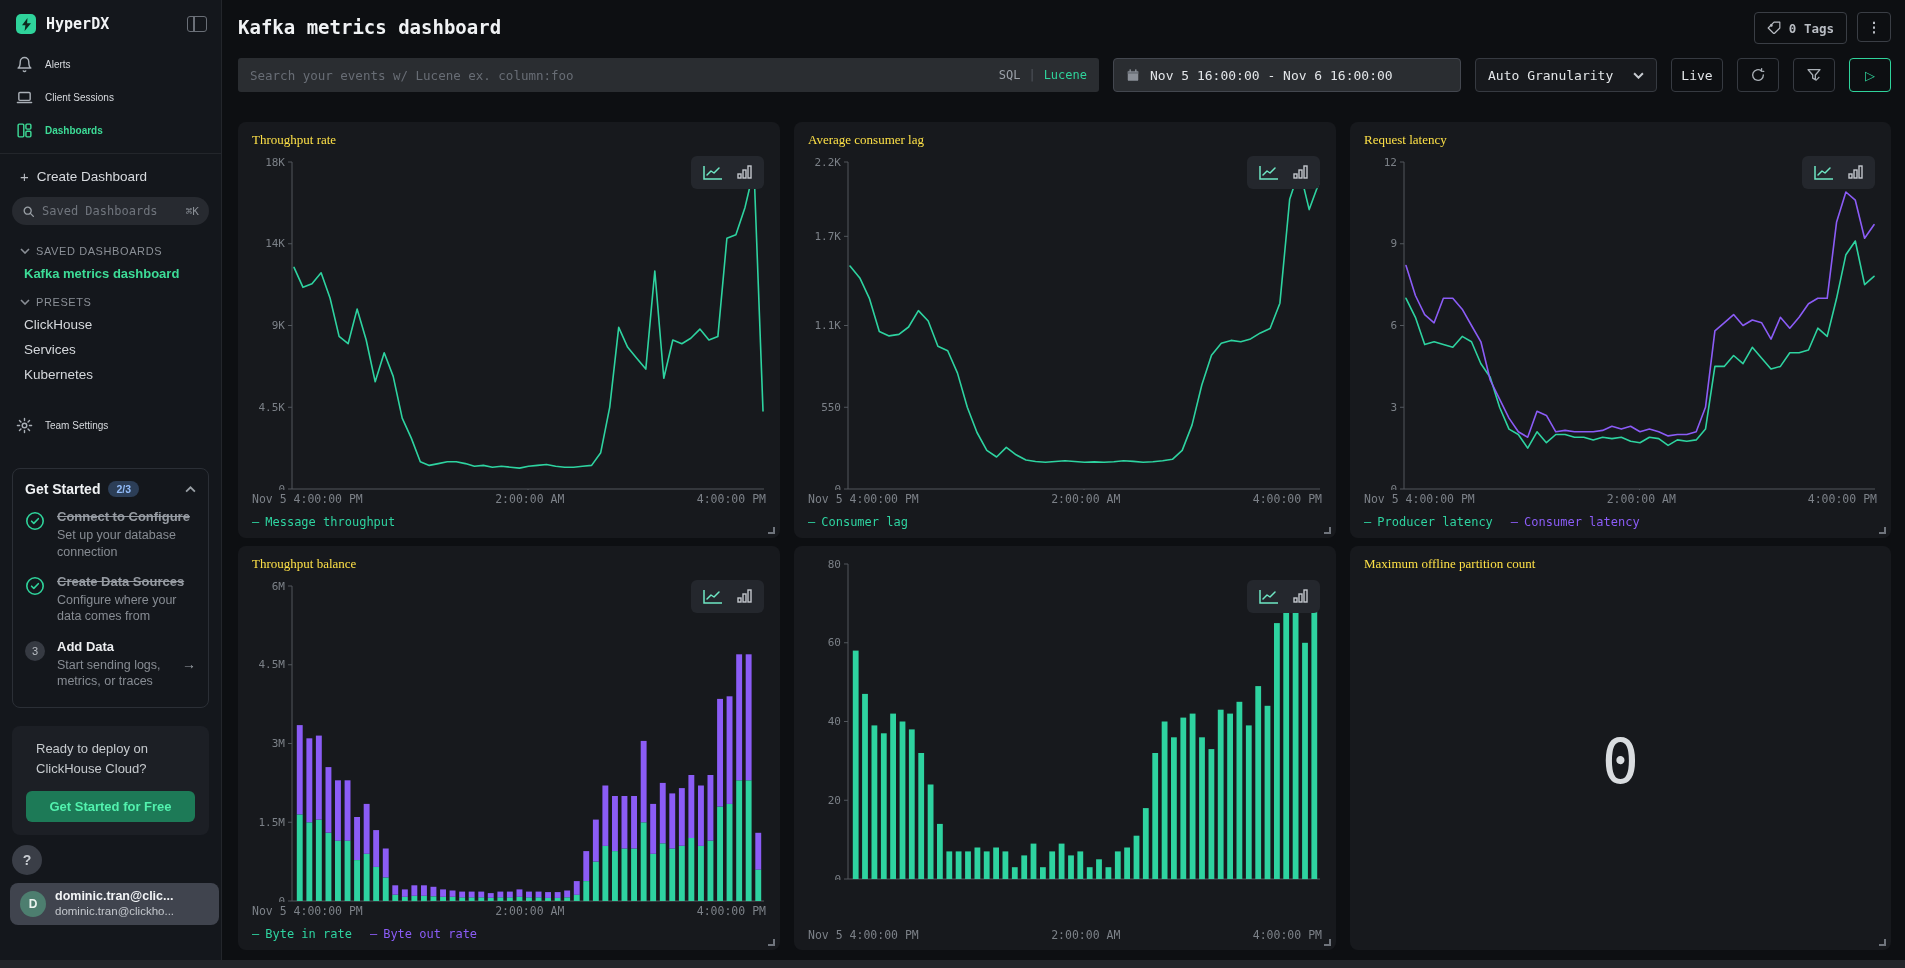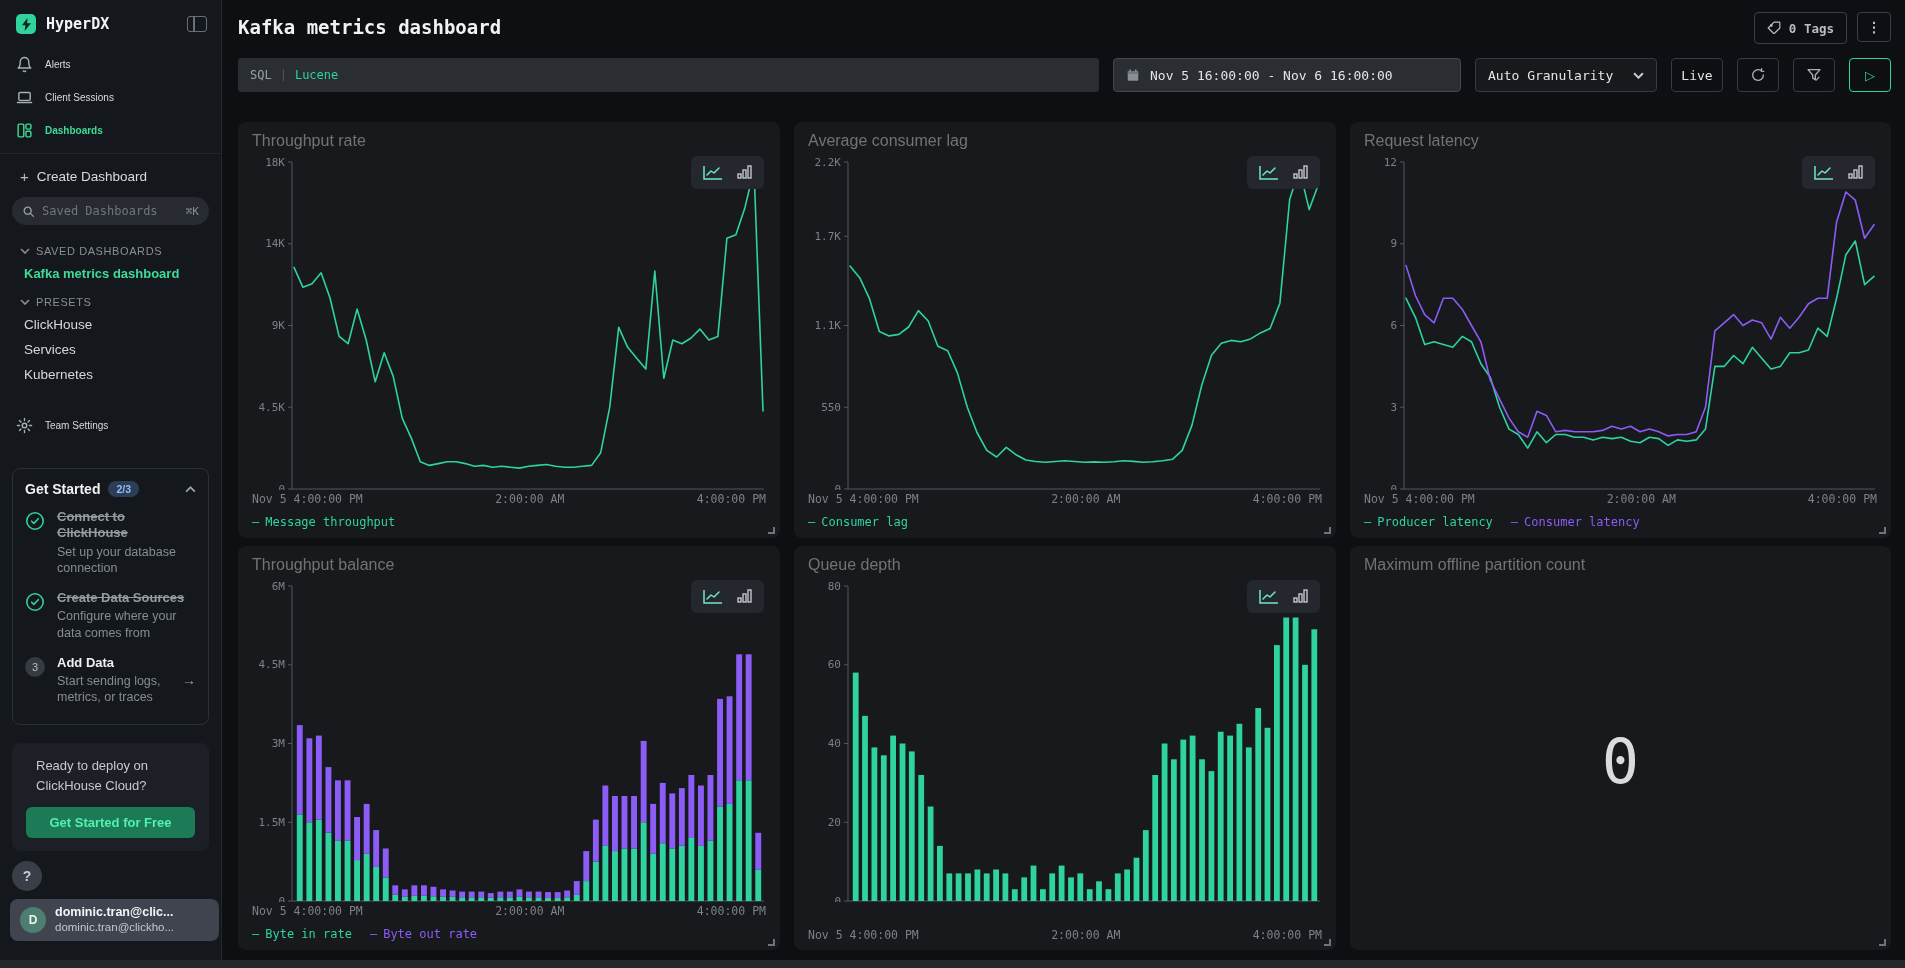--- a/index.html
+++ b/index.html
@@ -88,21 +88,21 @@
     font-family:"DejaVu Sans Mono", monospace; font-size:13px; cursor:pointer; }
   .live-btn { width:52px; background:transparent; border:1px solid #363a41; border-radius:4px; color:#e3e6e9;
     font-family:"DejaVu Sans Mono", monospace; font-size:13px; cursor:pointer; }
   .icon-btn { width:42px; background:transparent; border:1px solid #363a41; border-radius:4px;
     display:flex; align-items:center; justify-content:center; cursor:pointer; }
   .icon-btn.play { border-color:#2fd39b; color:#2fd39b; font-size:13px; }
 
   
   #grid { display:grid; grid-template-columns:repeat(3, 1fr); grid-template-rows:416px 404px; gap:8px 14px; }
   .panel { background:#17191d; border-radius:8px; padding:10px 14px 6px; display:flex; flex-direction:column; position:relative; }
-  .panel-title { font-family:Liberation Sans, sans-serif; font-size:16px; color:#737373; height:22px; }
+  .panel-title { font-family:Liberation Serif, serif; font-size:13px; color:#fde047; height:22px; }
   .chart-area { flex:1; min-height:0; }
   .x-labels { height:16px; font-family:"DejaVu Sans Mono", monospace; font-size:11.5px; color:#7c8188;
     display:flex; justify-content:space-between; margin-top:2px; }
   .legend { height:24px; display:flex; gap:18px; align-items:flex-end; font-family:"DejaVu Sans Mono", monospace;
     font-size:12px; padding-bottom:3px; }
   .leg-item { cursor:pointer; }
   .leg-dash { margin-right:6px; }
   .toggle-group { position:absolute; top:34px; right:16px; background:#24272d; border-radius:6px;
     display:flex; gap:14px; padding:9px 12px; align-items:center; }
   .toggle-group .tg { background:none; border:none; padding:0; cursor:pointer; display:flex; }
@@ -203,21 +203,21 @@
         </span>
       </div>
       <div class="gs-step">
         <span class="gs-ic">
           <svg width="20" height="20" viewBox="0 0 20 20" fill="none" stroke="#2fd39b" stroke-width="1.6" stroke-linecap="round" stroke-linejoin="round">
               <circle cx="10" cy="10" r="8.2"></circle>
               <path d="M6.6 10.2l2.2 2.2 4.5-4.7"></path>
             </svg>
         </span>
         <div>
-          <div class="gs-step-title done">Connect to ClickHouse</div>
+          <div class="gs-step-title done">Connect to Configure</div>
           <div class="gs-step-desc">Set up your database connection</div>
         </div>
       </div>
       <div class="gs-step">
         <span class="gs-ic">
           <svg width="20" height="20" viewBox="0 0 20 20" fill="none" stroke="#2fd39b" stroke-width="1.6" stroke-linecap="round" stroke-linejoin="round">
               <circle cx="10" cy="10" r="8.2"></circle>
               <path d="M6.6 10.2l2.2 2.2 4.5-4.7"></path>
             </svg>
         </span>
@@ -269,20 +269,21 @@
           <span>0 Tags</span>
         </button>
         <button class="kebab-btn">
           <span>⋮</span>
         </button>
       </div>
     </div>
 
     <div class="toolbar-row">
       <div class="search-wrap">
+        <input placeholder="Search your events w/ Lucene ex. column:foo" style="">
         <span class="lang-toggle">
           <span class="lang-sql">SQL</span>
           <span class="lang-sep">|</span>
           <span class="lang-lucene">Lucene</span>
         </span>
       </div>
       <button class="date-btn">
         <svg width="14" height="14" viewBox="0 0 24 24" fill="#8a8f97">
             <rect x="3" y="5" width="18" height="17" rx="2"></rect>
             <rect x="3" y="5" width="18" height="5" fill="#6e737b"></rect>
@@ -582,21 +583,20 @@
             <span>2:00:00 AM</span>
             <span>4:00:00 PM</span>
           </div>
           <div class="legend">
             <span class="leg-item" style="color: rgb(46, 211, 160);"><span class="leg-dash">—</span>Byte in rate</span>
             <span class="leg-item" style="color: rgb(139, 92, 246);"><span class="leg-dash">—</span>Byte out rate</span>
           </div>
           <span class="resize-handle"></span>
         </div>
         <div class="panel">
-          <div class="panel-title">Queue depth</div>
           <div class="toggle-group">
             <button class="tg">
               <svg width="20" height="15" viewBox="0 0 20 15" fill="none" stroke="#6ee7c4" stroke-width="1.5">
                 <path d="M1 1v13h18" stroke="#6ee7c4"></path>
                 <path d="M4 10l4-4 3 2 5-5" stroke-linecap="round" stroke-linejoin="round"></path>
               </svg>
             </button>
             <button class="tg">
               <svg width="15" height="15" viewBox="0 0 15 15" fill="none" stroke="#c3c7cc" stroke-width="1.4">
                 <rect x="1" y="9" width="3" height="4"></rect>

